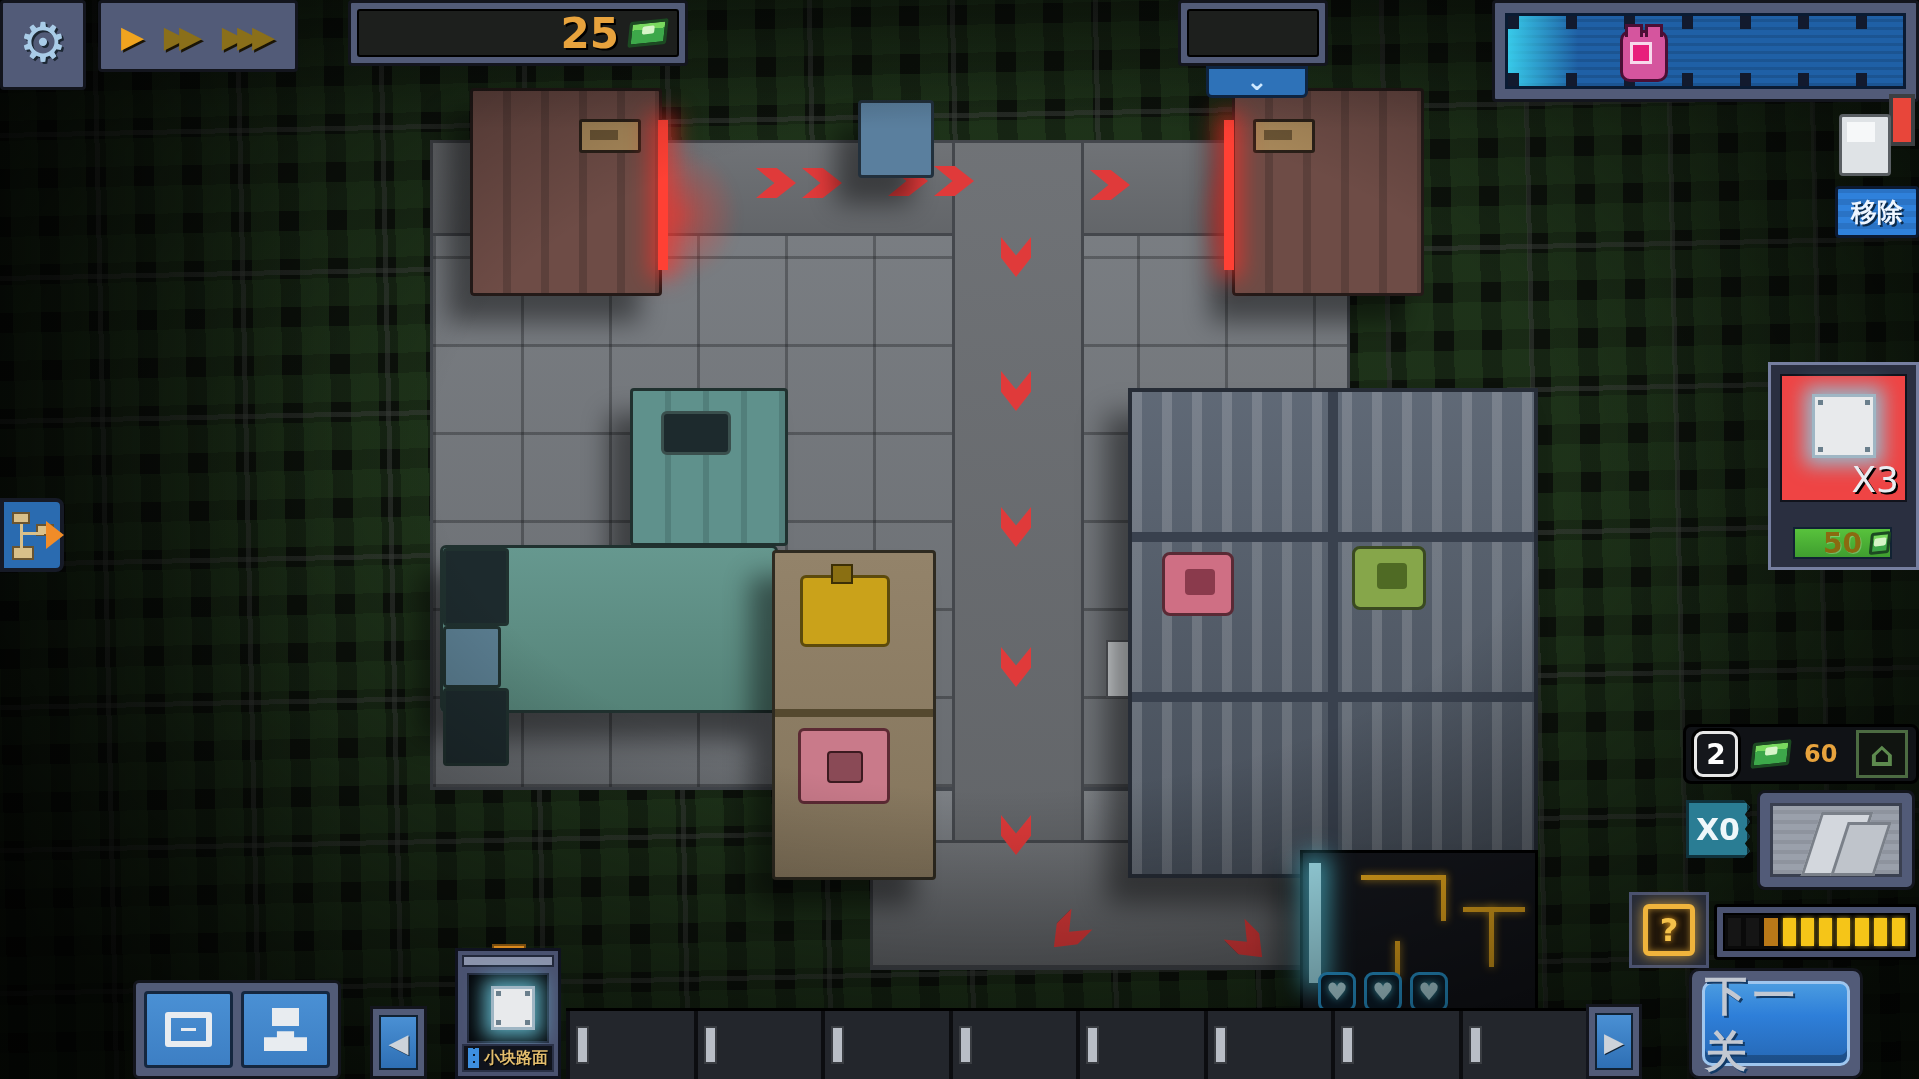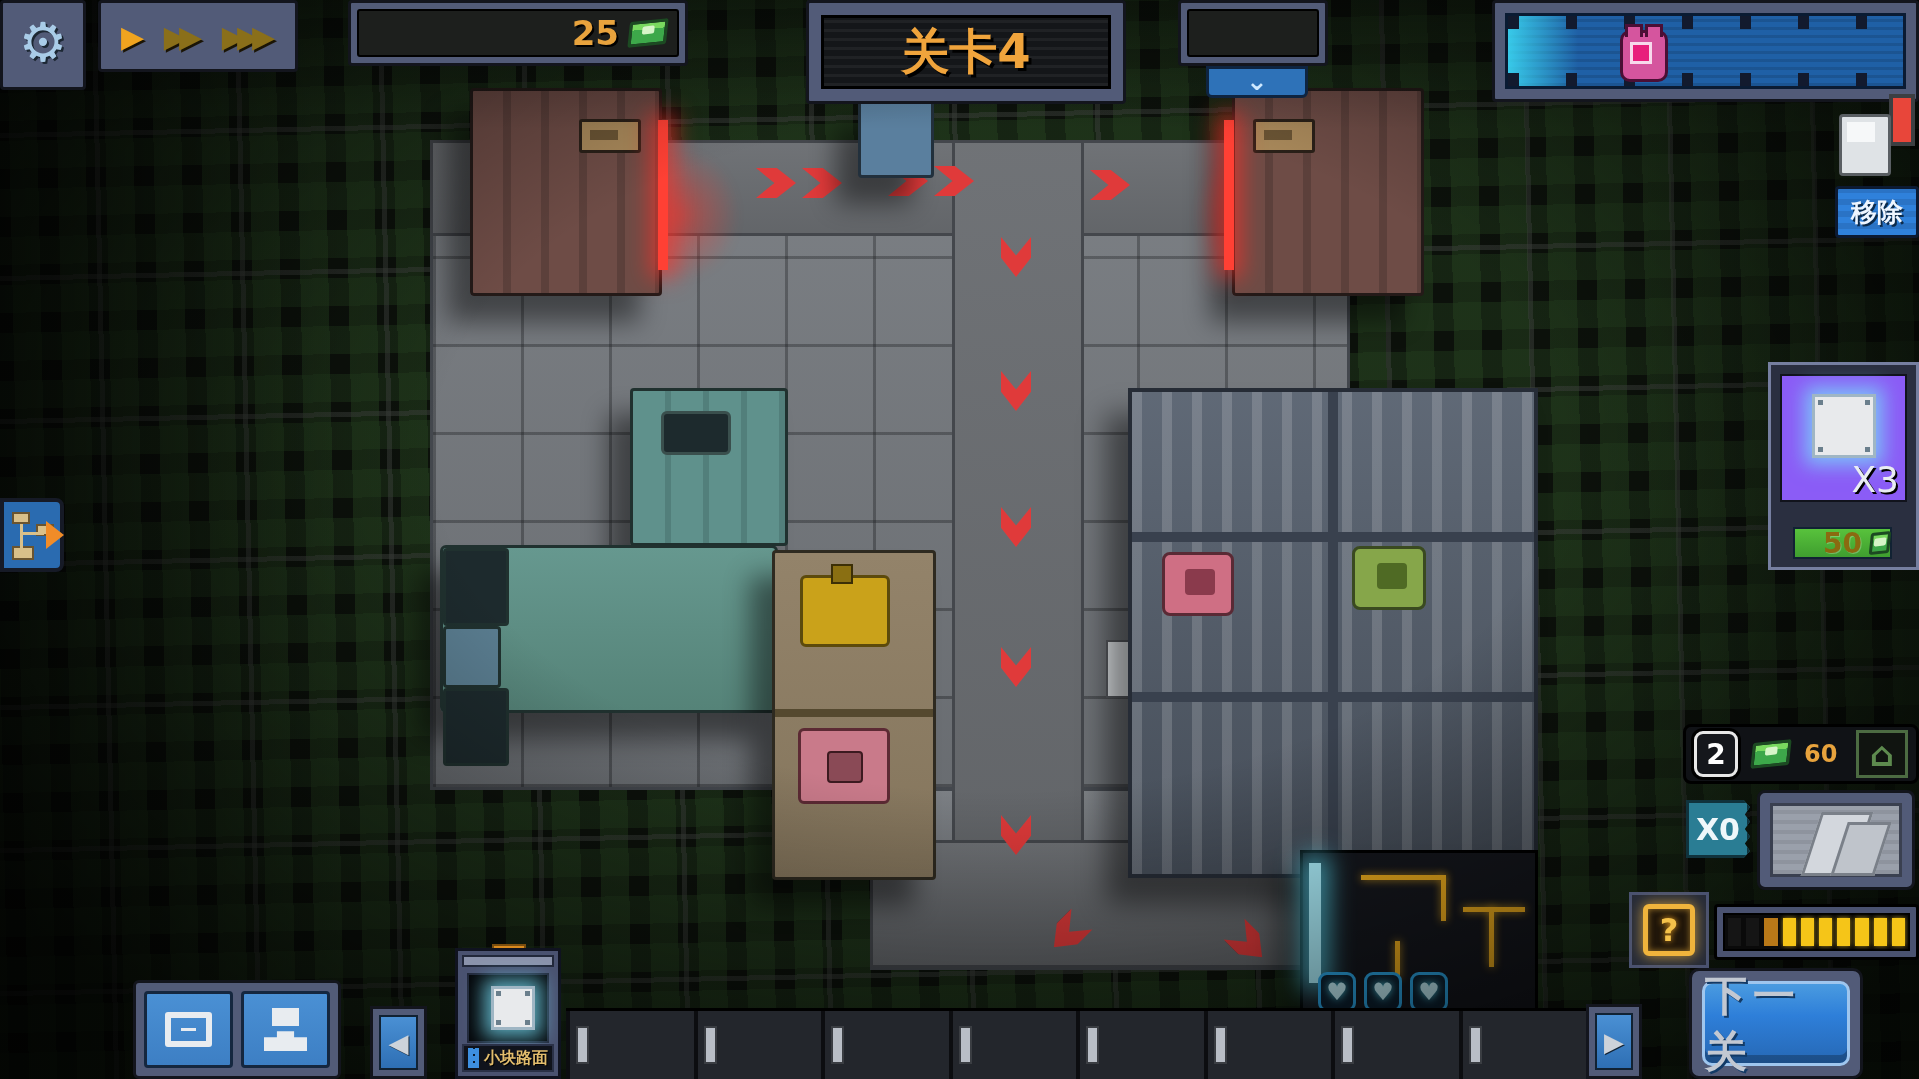--- a/index.html
+++ b/index.html
@@ -68,21 +68,21 @@
   .inset{background:#1d1f1d;border:2px solid #000;border-radius:3px;}
   .cash{display:inline-block;width:38px;height:26px;background:linear-gradient(#79d95f 0 30%, #3da84a 30%);border:3px solid #1c4a22;border-radius:3px;transform:skewX(-12deg) rotate(-6deg);}
   .cash:after{content:"";display:block;margin:3px auto 0;width:12px;height:8px;background:#d6f5c8;border-radius:2px;}
 
   
   .gear{font-size:54px;color:#a9cce8;text-shadow:2px 2px 0 #1c2733;line-height:80px;text-align:center;width:100%;display:block;}
   .speedrow{display:flex;align-items:center;justify-content:space-around;height:100%;padding:0 10px;}
   .speedbtn{font-size:30px;letter-spacing:-8px;padding-right:8px;color:#8a6f1a;text-shadow:2px 2px 0 #1a1405;cursor:pointer;}
   .speedbtn.active{color:#f0a41f;}
   .moneyrow{position:absolute;inset:8px;display:flex;align-items:center;justify-content:flex-end;gap:10px;padding-right:10px;}
-  .money-num{color:#e8a33d;font-size:34px;font-weight:bold;text-shadow:2px 2px 0 #000;}
+  .money-num{color:#e8a33d;font-size:42px;font-weight:bold;text-shadow:2px 2px 0 #000;}
   .banner-inner{position:absolute;inset:12px;background:#141619;border:3px solid #000;
     background-image:repeating-linear-gradient(0deg, rgba(255,255,255,.05) 0 3px, transparent 3px 9px);
     display:flex;align-items:center;justify-content:center;}
   .banner-text{color:#f0a43c;font-size:48px;font-weight:bold;text-shadow:3px 3px 0 #000;}
   .chevbtn{background:#2e72b8;border:3px solid #0e2440;border-radius:0 0 6px 6px;color:#cfe9ff;
     font-size:26px;font-weight:bold;text-align:center;line-height:24px;cursor:pointer;}
   .timeline-inner{position:absolute;inset:10px;background:#1f60a6;border:3px solid #0a1b33;
     background-image:
       linear-gradient(90deg, rgba(60,220,245,.85), rgba(60,220,245,0) 70px),
       repeating-linear-gradient(0deg, rgba(0,0,0,.12) 0 3px, transparent 3px 8px);}
@@ -93,21 +93,21 @@
   .enemy-icon:after{content:"";position:absolute;top:-9px;right:2px;width:12px;height:10px;background:#d5559e;border:3px solid #4a0f35;border-bottom:none;}
   .enemy-screen{position:absolute;left:7px;top:9px;width:22px;height:22px;background:#e81f7c;border:3px solid #f7d9ec;}
 
   
   .remove-icon{position:absolute;width:52px;height:62px;background:#dfe3e6;border:3px solid #5a5f63;border-radius:4px;}
   .remove-icon:before{content:"";position:absolute;left:5px;top:5px;width:28px;height:20px;background:#f6f8f9;}
   .remove-red{position:absolute;width:26px;height:52px;background:#e8463a;border:4px solid #3c3f42;}
   .remove-btn{background:repeating-linear-gradient(0deg,#2f81db 0 6px,#2a73c5 6px 12px);border:3px solid #0c1a32;border-radius:4px;
     color:#eef5ff;font-size:26px;font-weight:bold;display:flex;align-items:center;justify-content:center;text-shadow:2px 2px 0 #0c2a4a;cursor:pointer;}
   .itempanel{background:#2a2f40;border:3px solid #767fa0;}
-  .itempanel .icon-zone{position:absolute;left:9px;right:9px;top:9px;height:128px;background:#8b5cf6;border:2px solid #11131c;text-align:center;}
+  .itempanel .icon-zone{position:absolute;left:9px;right:9px;top:9px;height:128px;background:#ef4444;border:2px solid #11131c;text-align:center;}
   .sq-tile{position:absolute;background:#e8eaec;border:3px solid #9fb6c4;box-shadow:0 0 18px 7px rgba(120,225,250,.75);}
   .sq-tile i{position:absolute;width:5px;height:5px;background:#6a7f8c;}
   .xcount{position:absolute;color:#e9edf2;font-size:36px;text-shadow:2px 2px 0 #000;}
   .pricebar{position:absolute;background:linear-gradient(#58c23c,#3f9e2f);border:2px solid #123;display:flex;align-items:center;justify-content:center;gap:8px;padding-left:28px;}
   .pricebar .num{color:#8a6a10;font-size:28px;font-weight:bold;text-shadow:1px 1px 0 rgba(255,255,255,.25);}
   .pricebar .cash{width:32px;height:22px;}
 
   
   .costbar{background:#101216;border:3px solid #000;border-radius:8px;display:flex;align-items:center;gap:14px;padding:0 8px;}
   .slotbox{width:44px;height:46px;border:3px solid #e8e8e8;border-radius:9px;background:#15171c;color:#fff;
@@ -269,25 +269,20 @@
   </div>
 
   <div class="hud panel" style="left:348px;top:0;width:340px;height:66px;">
     <div class="inset" style="position:absolute;inset:6px;"></div>
     <div class="moneyrow">
       <span class="money-num">25</span>
       <span class="cash"></span>
     </div>
   </div>
 
-  <div class="hud panel" style="left:806px;top:0;width:320px;height:104px;">
-    <div class="banner-inner">
-      <span class="banner-text">关卡4</span>
-    </div>
-  </div>
 
   <div class="hud panel" style="left:1178px;top:0;width:150px;height:66px;">
     <div class="inset" style="position:absolute;inset:6px;"></div>
   </div>
   <div class="hud chevbtn" style="left:1206px;top:66px;width:102px;height:32px;">
     <span>⌄</span>
   </div>
 
   <div class="hud panel" style="left:1492px;top:0;width:427px;height:102px;">
     <div class="timeline-inner">

